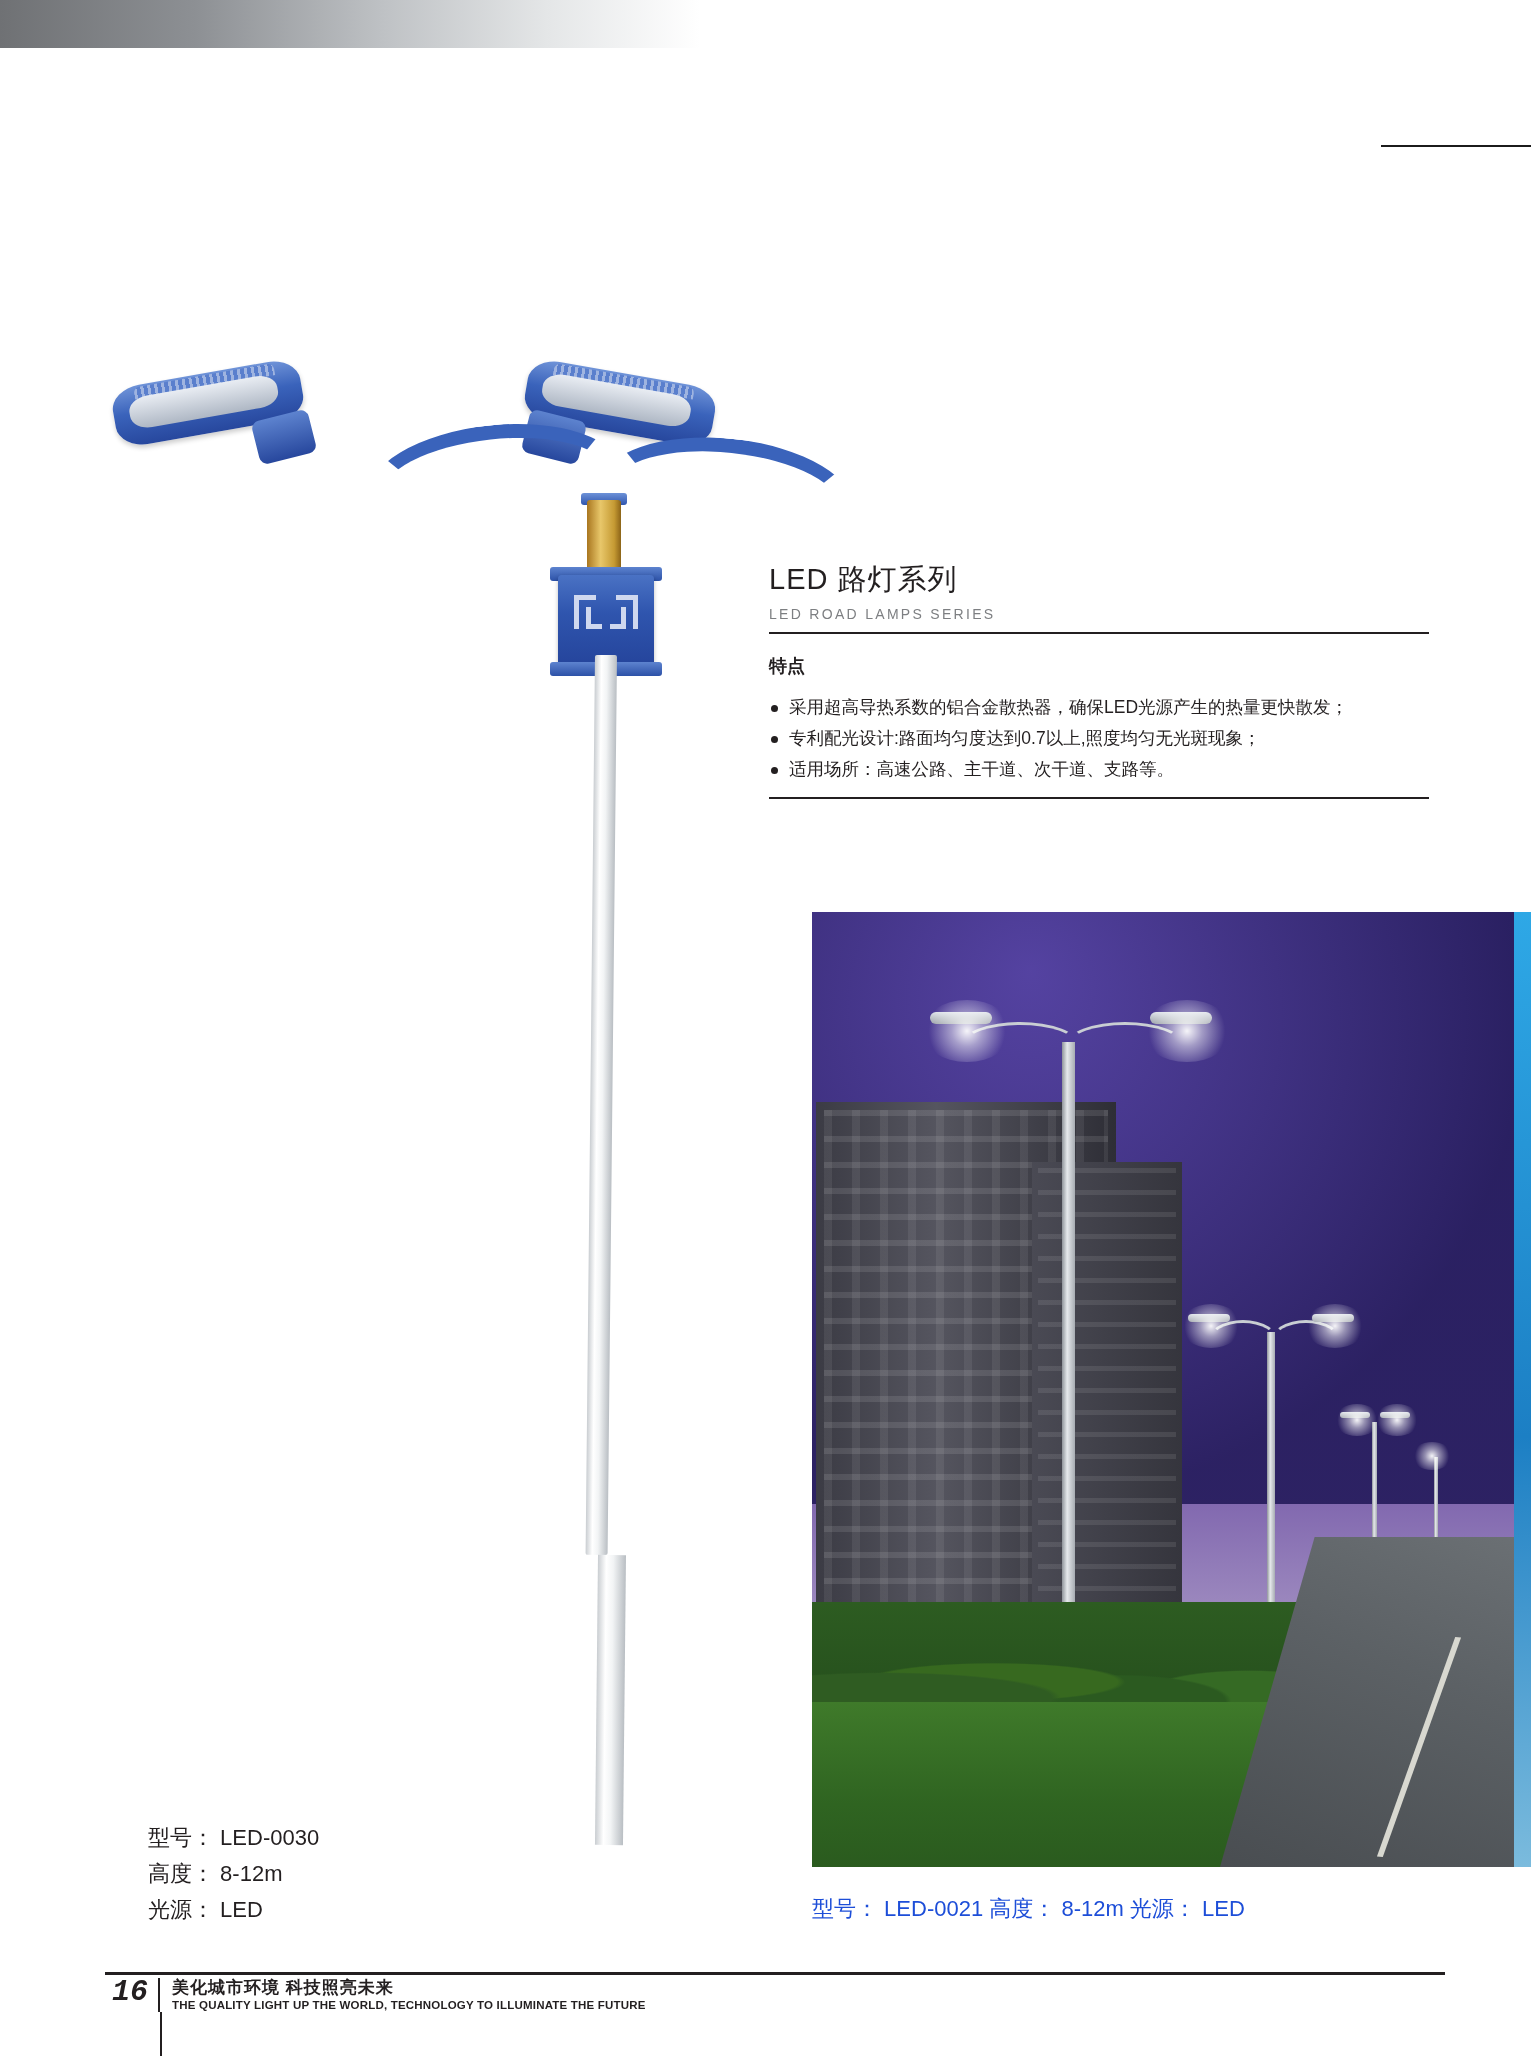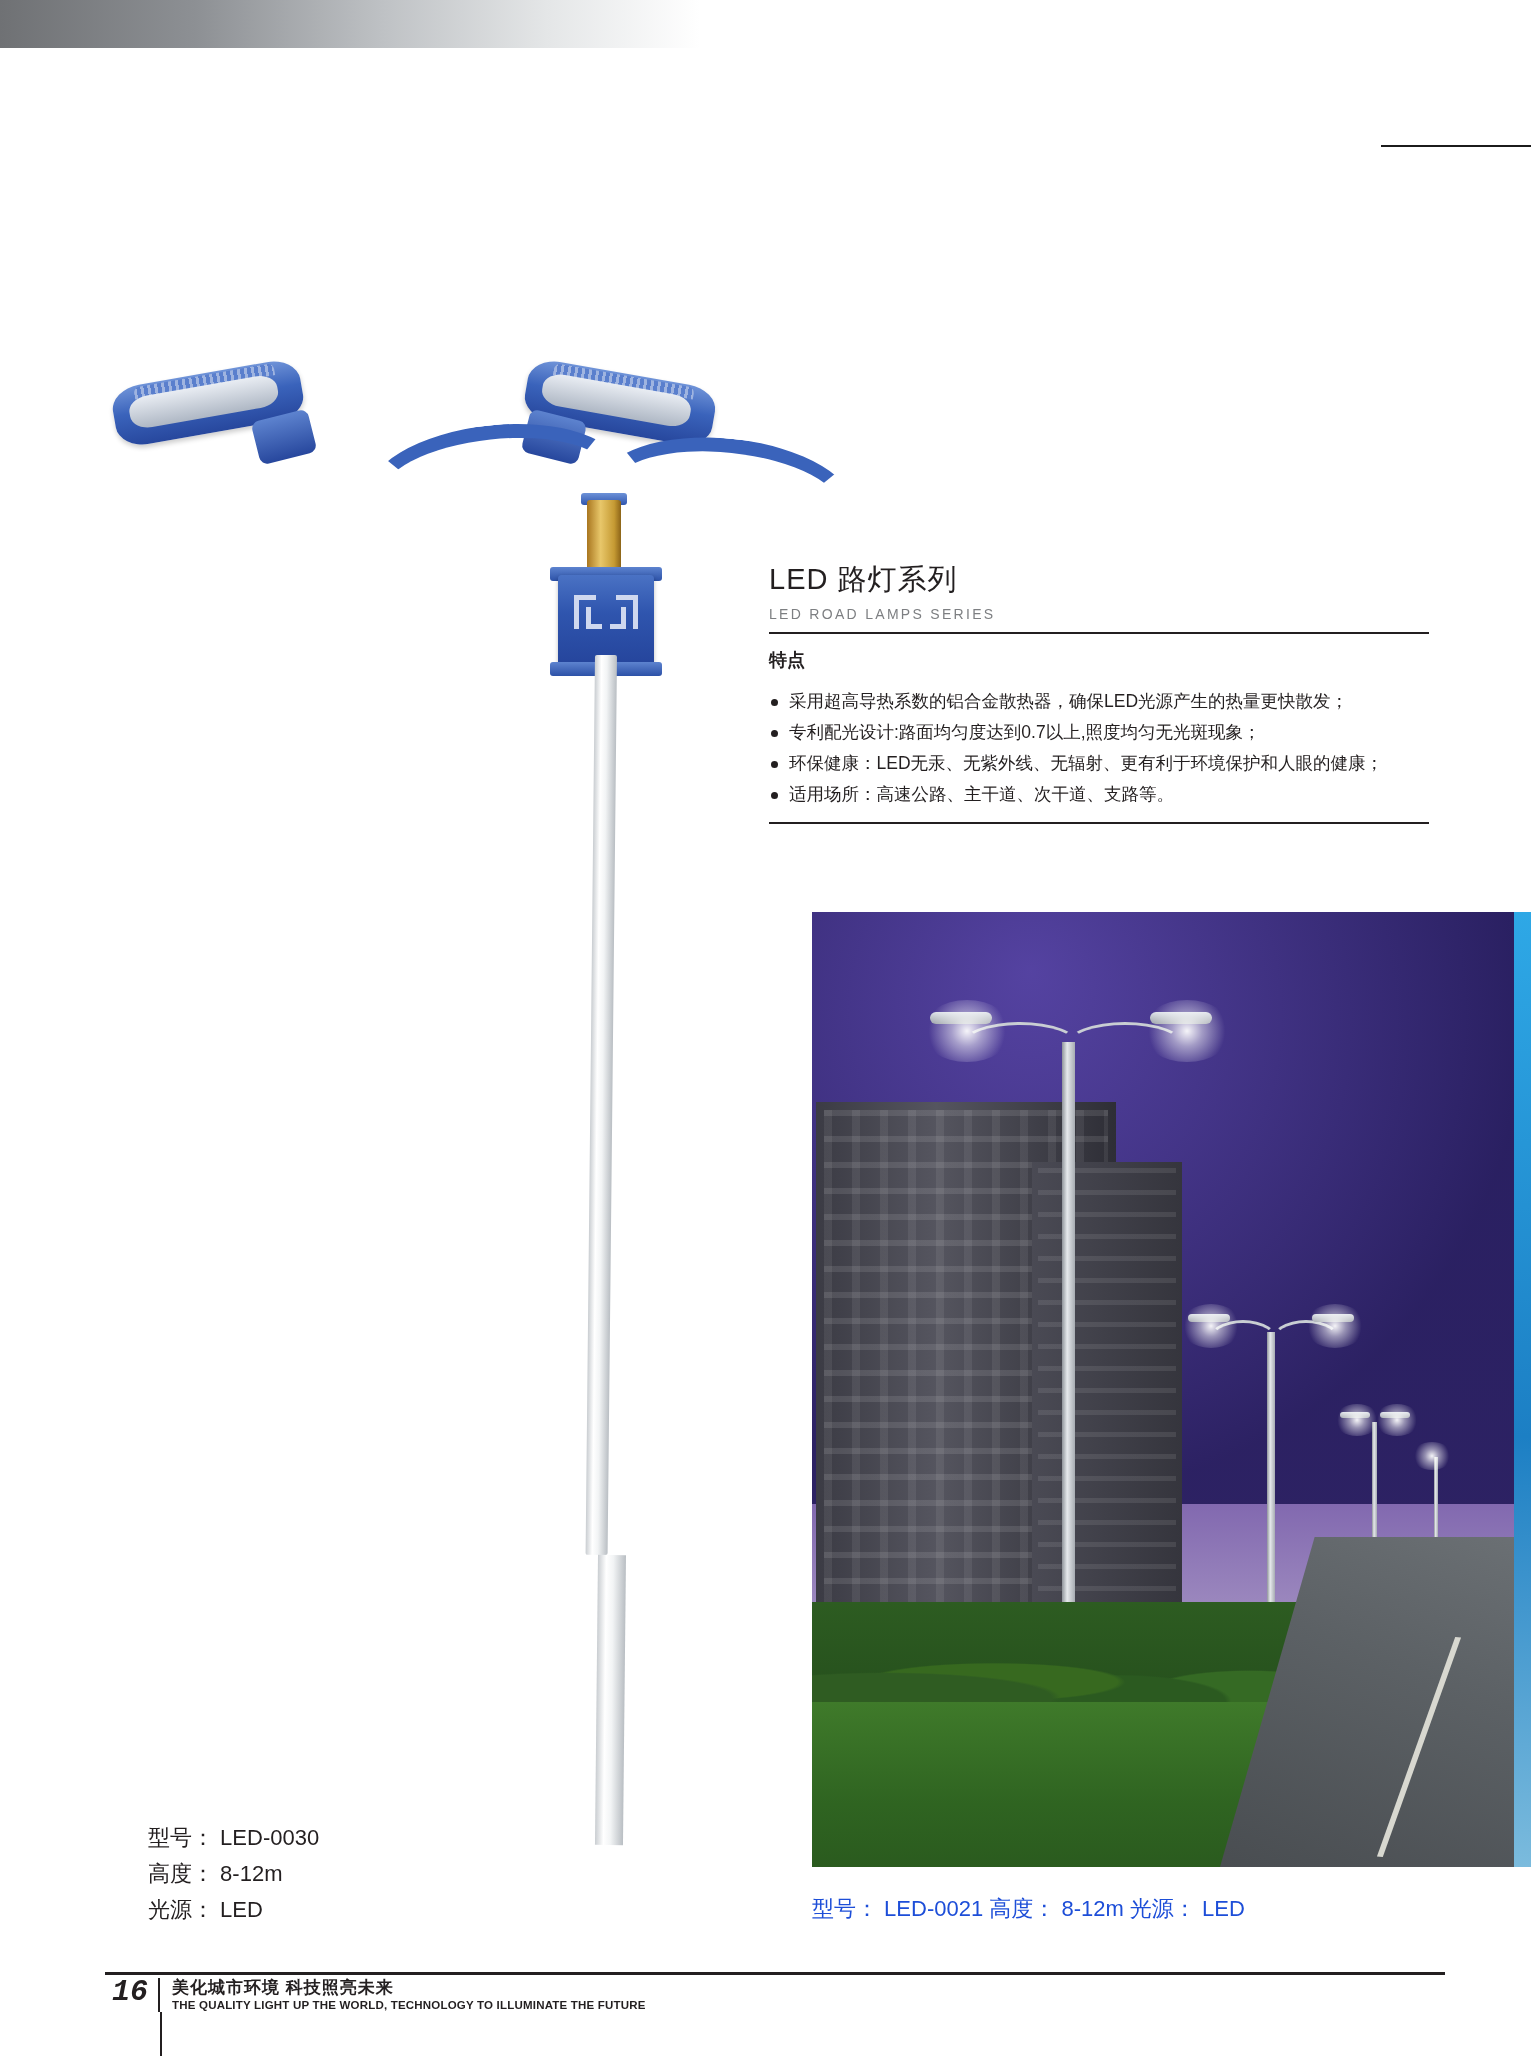--- a/index.html
+++ b/index.html
@@ -119,21 +119,21 @@
 
   
   .right-col{position:absolute;left:769px;top:560px;width:660px;}
   .series-title{
     font-size:29px;font-weight:400;color:#231f20;letter-spacing:1px;
   }
   .series-sub{
     margin-top:6px;font-size:14px;color:#7d7f82;letter-spacing:2.3px;
   }
   .rule{margin-top:10px;height:2px;background:#231f20;width:660px;}
-  .feat-title{margin-top:14px;font-size:18px;font-weight:bold;color:#231f20;}
+  .feat-title{margin-top:20px;font-size:18px;font-weight:bold;color:#231f20;}
   ul.feats{list-style:none;margin:14px 0 0 0;padding:0;}
   ul.feats li{
     position:relative;padding-left:20px;font-size:17.5px;line-height:31px;color:#231f20;
   }
   ul.feats li:before{
     content:"";position:absolute;left:2px;top:13px;width:7px;height:7px;border-radius:50%;
     background:#231f20;
   }
   .rule-bottom{margin-top:12px;height:2px;background:#231f20;width:660px;}
 
@@ -233,21 +233,20 @@
 </div>
 
 <div class="right-col">
   <div class="series-title">LED 路灯系列</div>
   <div class="series-sub">LED ROAD LAMPS SERIES</div>
   <div class="rule"></div>
   <div class="feat-title">特点</div>
   <ul class="feats">
     <li>采用超高导热系数的铝合金散热器，确保LED光源产生的热量更快散发；</li>
     <li>专利配光设计:路面均匀度达到0.7以上,照度均匀无光斑现象；</li>
-    <li>环保健康：LED无汞、无紫外线、无辐射、更有利于环境保护和人眼的健康；</li>
     <li>适用场所：高速公路、主干道、次干道、支路等。</li>
   </ul>
   <div class="rule-bottom"></div>
 </div>
 
 <div class="photo">
   <div class="sky-glow"></div>
   <div class="building"></div>
   <div class="building2"></div>
 

